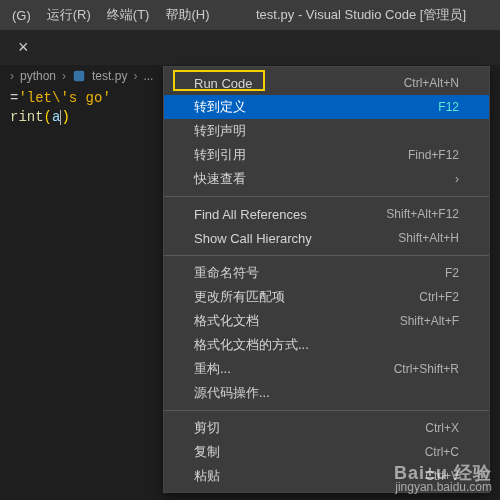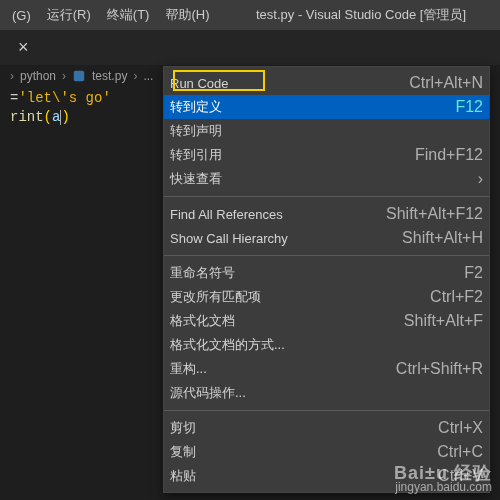--- a/index.html
+++ b/index.html
@@ -63,32 +63,32 @@
   .context-menu {
     position: absolute; left: 163px; top: 66px;
     width: 327px; background: #3c3c3c;
     box-shadow: 0 4px 10px rgba(0,0,0,0.5);
     border: 1px solid #454545;
     padding: 4px 0;
     font-size: 13px;
   }
   .ctx-row {
     display: flex; align-items: center;
-    height: 24px; padding: 0 6px;
+    height: 24px; padding: 0 30px;
     color: #d4d4d4;
   }
   .ctx-yellow-box {
     position: absolute; left: 173px; top: 70px;
     width: 92px; height: 21px;
     border: 2px solid #f5d000; pointer-events: none;
     z-index: 5;
   }
   .ctx-row.sel { background: #0060c0; color: #ffffff; }
   .ctx-label { flex: 1; }
-  .ctx-short { color: #b0b0b0; font-size: 16px; }
+  .ctx-short { color: #b0b0b0; font-size: 12px; }
   .ctx-row.sel .ctx-short { color: #5eead4; }
   .ctx-sep {
     height: 1px; background: #5a5a5a; margin: 5px 0;
   }
   
   .watermark {
     position: absolute; right: 8px; bottom: 6px;
     color: rgba(255,255,255,0.55); font-size: 12px;
     text-align: right; line-height: 14px;
   }

